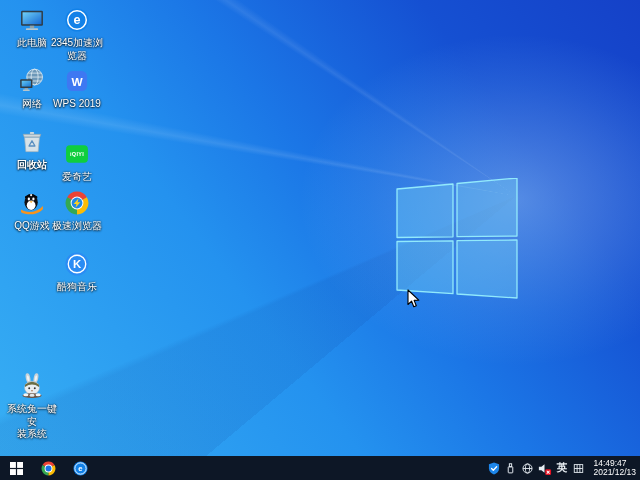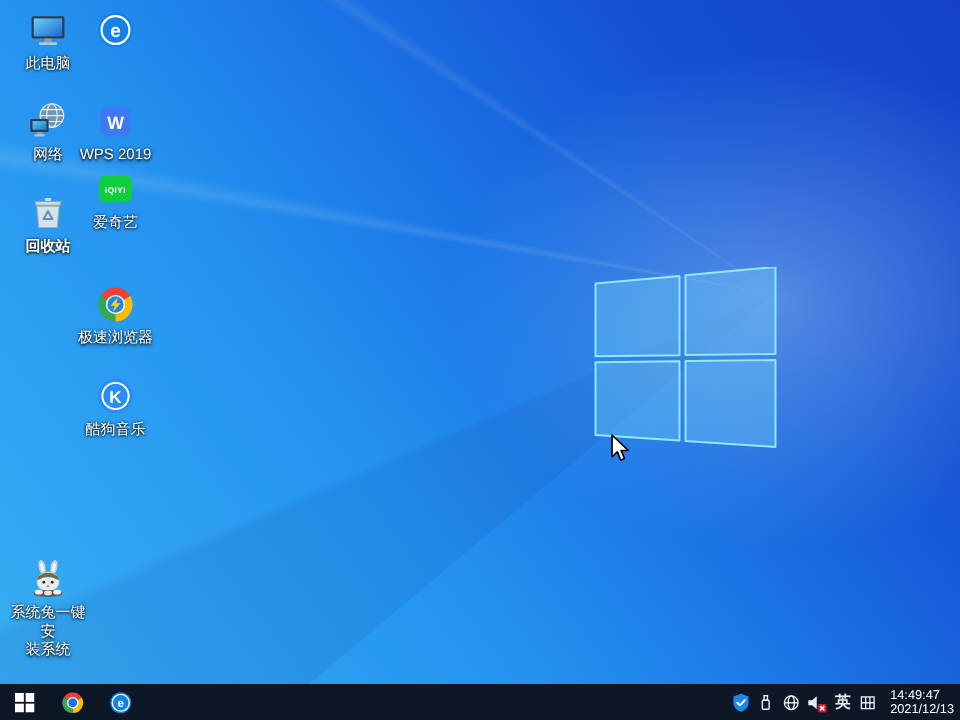--- a/index.html
+++ b/index.html
@@ -102,20 +102,35 @@
         <div class="dicon">
           <svg viewBox="0 0 32 32">
             <rect x="13.5" y="4.6" width="5" height="2.4" rx="1.2" fill="#cdd9df"></rect>
             <path d="M6,7.2 L26,7.2 L25,10.2 L7,10.2 Z" fill="#cdd9df" stroke="#90a4ae" stroke-width="0.8"></path>
             <path d="M7.5,10.8 L24.5,10.8 L23,27 L9,27 Z" fill="#d7e2e8" stroke="#9fb2bc" stroke-width="0.8"></path>
             <path d="M12.6,20.6 L16,14.6 L19.4,20.6 Z" fill="none" stroke="#5a8fc0" stroke-width="1.5" stroke-linejoin="round"></path>
           </svg>
         </div>
         <div class="dlabel">回收站</div>
       </div>
+      <div class="cell" style="left: 0px; top: 189px;">
+        <div class="dicon">
+          <svg viewBox="0 0 32 32">
+            <path d="M3.5,23.5 C10,28 21,27.5 28.5,19.5 L28.5,23 C21,30.5 10,30 3.5,26.5 Z" fill="#f7941d"></path>
+            <ellipse cx="15" cy="15" rx="7.6" ry="9.2" fill="#101013"></ellipse>
+            <ellipse cx="15" cy="18.6" rx="5" ry="5.4" fill="#fff"></ellipse>
+            <path d="M8,8.6 Q15,2.6 22,8.6 L22,10.6 Q15,6.4 8,10.6 Z" fill="#050507"></path>
+            <circle cx="15" cy="7" r="1.2" fill="#eee"></circle>
+            <ellipse cx="12.4" cy="11.4" rx="1.3" ry="1.6" fill="#fff"></ellipse>
+            <ellipse cx="17.6" cy="11.4" rx="1.3" ry="1.6" fill="#fff"></ellipse>
+            <polygon points="13,14 17,14 15,16" fill="#f5a623"></polygon>
+          </svg>
+        </div>
+        <div class="dlabel">QQ游戏</div>
+      </div>
       <div class="cell" style="left: 0px; top: 372px;">
         <div class="dicon">
           <svg viewBox="0 0 32 32">
             <g transform="rotate(-12 11.5 7)">
               <ellipse cx="11.5" cy="7" rx="2.6" ry="5.6" fill="#c9d2d8"></ellipse>
               <ellipse cx="11.5" cy="7.4" rx="1.2" ry="3.6" fill="#eef3f5"></ellipse>
             </g>
             <g transform="rotate(12 20.5 7)">
               <ellipse cx="20.5" cy="7" rx="2.6" ry="5.6" fill="#c9d2d8"></ellipse>
               <ellipse cx="20.5" cy="7.4" rx="1.2" ry="3.6" fill="#eef3f5"></ellipse>
@@ -135,31 +150,33 @@
 装系统</div>
       </div>
       <div class="cell" style="left: 45px; top: 6px;">
         <div class="dicon">
           <svg viewBox="0 0 32 32">
             <circle cx="16" cy="16" r="13.2" fill="#1181e8"></circle>
             <circle cx="16" cy="16" r="10.6" fill="none" stroke="#fff" stroke-width="1.7"></circle>
             <text x="16" y="21" text-anchor="middle" font-size="14.5" font-weight="bold" fill="#fff" font-family="Liberation Sans,DejaVu Sans,sans-serif">e</text>
           </svg>
         </div>
+        <div class="dlabel">2345加速浏
+览器</div>
       </div>
       <div class="cell" style="left: 45px; top: 67px;">
         <div class="dicon">
           <svg viewBox="0 0 32 32">
             <rect x="4.5" y="4.5" width="23" height="23" rx="6" fill="#3e78f2"></rect>
             <text x="16" y="21.5" text-anchor="middle" font-size="13.5" font-weight="bold" fill="#fff" font-family="Liberation Sans,DejaVu Sans,sans-serif">W</text>
           </svg>
         </div>
         <div class="dlabel">WPS 2019</div>
       </div>
-      <div class="cell" style="left: 45px; top: 112px;">
+      <div class="cell" style="left: 45px; top: 140px;">
         <div class="dicon">
           <svg viewBox="0 0 32 32">
             <rect x="3.5" y="6" width="25" height="20" rx="4.5" fill="#0fce3e"></rect>
             <text x="16" y="18.8" text-anchor="middle" font-size="6.3" font-weight="bold" fill="#fff" letter-spacing="0.3" font-family="Liberation Sans,DejaVu Sans,sans-serif">iQIYI</text>
           </svg>
         </div>
         <div class="dlabel">爱奇艺</div>
       </div>
       <div class="cell" style="left: 45px; top: 189px;">
         <div class="dicon">

